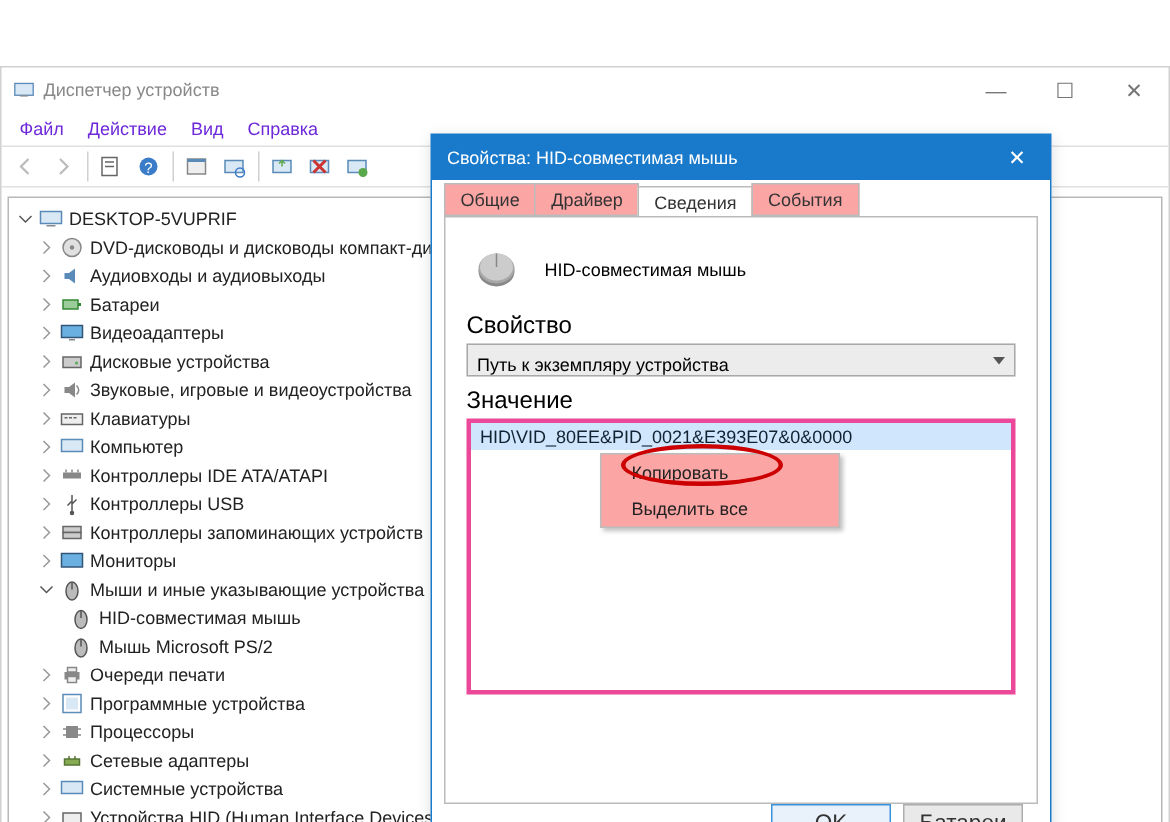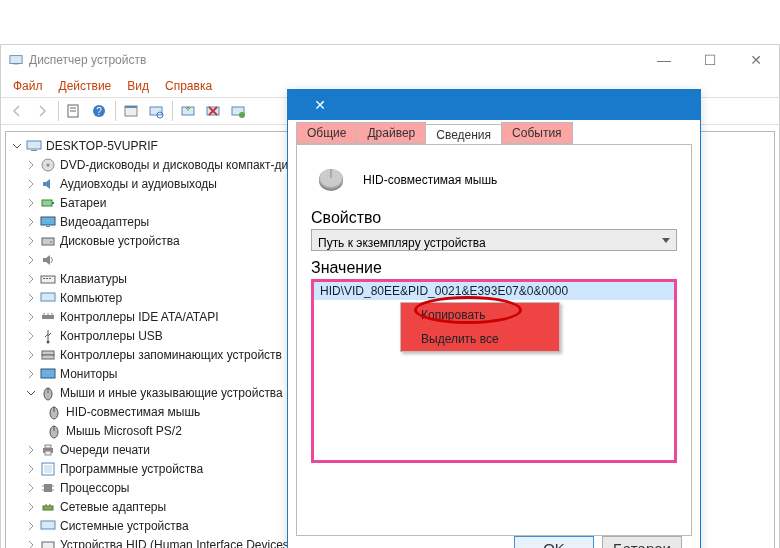--- a/index.html
+++ b/index.html
@@ -5,21 +5,21 @@
   * { box-sizing: border-box; font-family: "Segoe UI", Tahoma, sans-serif; }
   body { margin: 0; width: 780px; height: 548px; background: #fff; font-size: 12px; position: relative; overflow: hidden; }
 
   
   .main-window { width: 780px; height: 548px; border: 1px solid #d0d0d0; background: #fff; position: relative; margin-top: 44px; }
   .main-titlebar { height: 30px; display: flex; align-items: center; padding: 0 0 0 8px; color: #888; font-size: 12px; }
   .main-titleicon { width: 14px; height: 14px; margin-right: 6px; display:inline-block; }
   .main-title { flex: 1; }
   .winbtn { width: 46px; height: 30px; display: flex; align-items: center; justify-content: center; color: #777; font-size: 14px; }
   .main-menu { height: 22px; display: flex; align-items: center; padding: 0 4px; }
-  .main-menu span { padding: 2px 8px; color: #c2410c; font-size: 12px; }
+  .main-menu span { padding: 2px 8px; color: #6d28d9; font-size: 12px; }
   .toolbar { height: 28px; display: flex; align-items: center; padding: 2px 4px; border-top: 1px solid #e0e0e0; border-bottom: 1px solid #e0e0e0; gap: 0; }
   .toolbtn { width: 24px; height: 24px; display: flex; align-items: center; justify-content: center; border: 1px solid transparent; margin-right: 1px; }
   .toolbtn svg { width: 16px; height: 16px; }
   .tooldiv { width: 1px; height: 20px; background: #d0d0d0; margin: 0 3px; }
 
   
   .tree-panel { position: absolute; left: 4px; top: 86px; right: 4px; bottom: 4px; border: 1px solid #b8b8b8; background: #fff; padding: 4px 4px; overflow: hidden;}
   .tree-node { display: flex; align-items: center; height: 19px; white-space: nowrap; color: #222; }
   .arrow { width: 14px; height: 14px; display:inline-flex; align-items:center; justify-content:center;}
   .arrow svg { width:10px; height:10px; }
@@ -37,21 +37,21 @@
   .tab { padding: 3px 10px; border: 1px solid #bbb; border-bottom: none; background: #fff; font-size:12px; color:#333; margin-right:-1px; position:relative; top:1px;}
   .tab.inactive { background: #fca5a5; border-bottom:1px solid #bbb; top:0;}
   .dlg-body { border:1px solid #bbb; margin: 0 8px 8px 8px; height: 392px; background:#fff; padding: 14px 14px; position:relative;}
   .devrow { display:flex; align-items:center; height: 42px; }
   .devrow .mouseicon { width: 40px; height: 30px; margin-right: 12px;}
   .lbl { font-size:16px; color:#000000; margin-top:8px; display:block;}
   .combo { width: 100%; height:22px; border:1px solid #a9a9a9; background:#ececec; display:flex; align-items:flex-end; padding:0 6px; font-size:12px; margin-top:2px; position:relative;}
   .combo::after { content:""; position:absolute; right:6px; top:8px; width:0; height:0; border-left:4px solid transparent; border-right:4px solid transparent; border-top:5px solid #555;}
   .listbox { width:100%; height:184px; border:3px solid #ec4899; background:#fff; margin-top:2px; font-size:12px; position:relative;}
   .listrow { padding:2px 6px; background:#cfe6fc; color:#123; display:block;}
-  .ctxmenu { position:absolute; left:86px; top:20px; width:160px; background:#ef4444; border:1px solid #bcbcbc; box-shadow: 2px 2px 3px rgba(0,0,0,0.25); z-index:3;}
+  .ctxmenu { position:absolute; left:86px; top:20px; width:160px; background:#fca5a5; border:1px solid #bcbcbc; box-shadow: 2px 2px 3px rgba(0,0,0,0.25); z-index:3;}
   .ctxitem { padding:5px 20px; font-size:12px; color:#222; }
   .circlemark { position:absolute; left:100px; top:14px; width:108px; height:28px; border:3px solid #cc0000; border-radius: 50% / 50%; z-index:4; pointer-events:none;}
   .dlg-foot { position:absolute; right:18px; bottom:12px; display:flex; gap:8px;}
   .dlg-btn { width:80px; height:24px; border:1px solid #adadad; background:#e9e9e9; display:flex; align-items:center; justify-content:center; font-size:15px; color:#333;}
   .dlg-btn.primary { border:1px solid #3a92dd; background:#e9f2fb;}
 </style>
 </head>
 <body>
 
 <div class="main-window">
@@ -222,20 +222,21 @@
           <svg viewBox="0 0 10 10">
             <path d="M3 1 L7 5 L3 9" stroke="#999" fill="none"></path>
           </svg>
         </span>
         <span class="ticon">
           <svg viewBox="0 0 16 16">
             <path d="M3 6 L6 6 L10 3 L10 13 L6 10 L3 10 Z" fill="#888"></path>
             <path d="M11 5 Q14 8 11 11" stroke="#888" fill="none"></path>
           </svg>
         </span>
+        <span>Звуковые, игровые и видеоустройства</span>
       </div>
     <div class="tree-node ind1">
         <span class="arrow">
           <svg viewBox="0 0 10 10">
             <path d="M3 1 L7 5 L3 9" stroke="#999" fill="none"></path>
           </svg>
         </span>
         <span class="ticon">
           <svg viewBox="0 0 16 16">
             <rect x="1" y="5" width="14" height="7" fill="#eee" stroke="#666"></rect>
@@ -432,20 +433,21 @@
           <svg viewBox="0 0 16 16">
             <rect x="2" y="5" width="12" height="7" fill="#eee" stroke="#666"></rect>
           </svg>
         </span>
         <span>Устройства HID (Human Interface Devices)</span>
       </div>
   </div>
 
   <div class="dialog">
     <div class="dlg-titlebar">
+      <span class="dlg-title">Свойства: HID-совместимая мышь</span>
       <div class="dlg-close">✕</div>
     </div>
     <div class="tabbar">
       <div class="tab inactive">Общие</div>
       <div class="tab inactive">Драйвер</div>
       <div class="tab">Сведения</div>
       <div class="tab inactive">События</div>
     </div>
     <div class="dlg-body">
       <div class="devrow">

